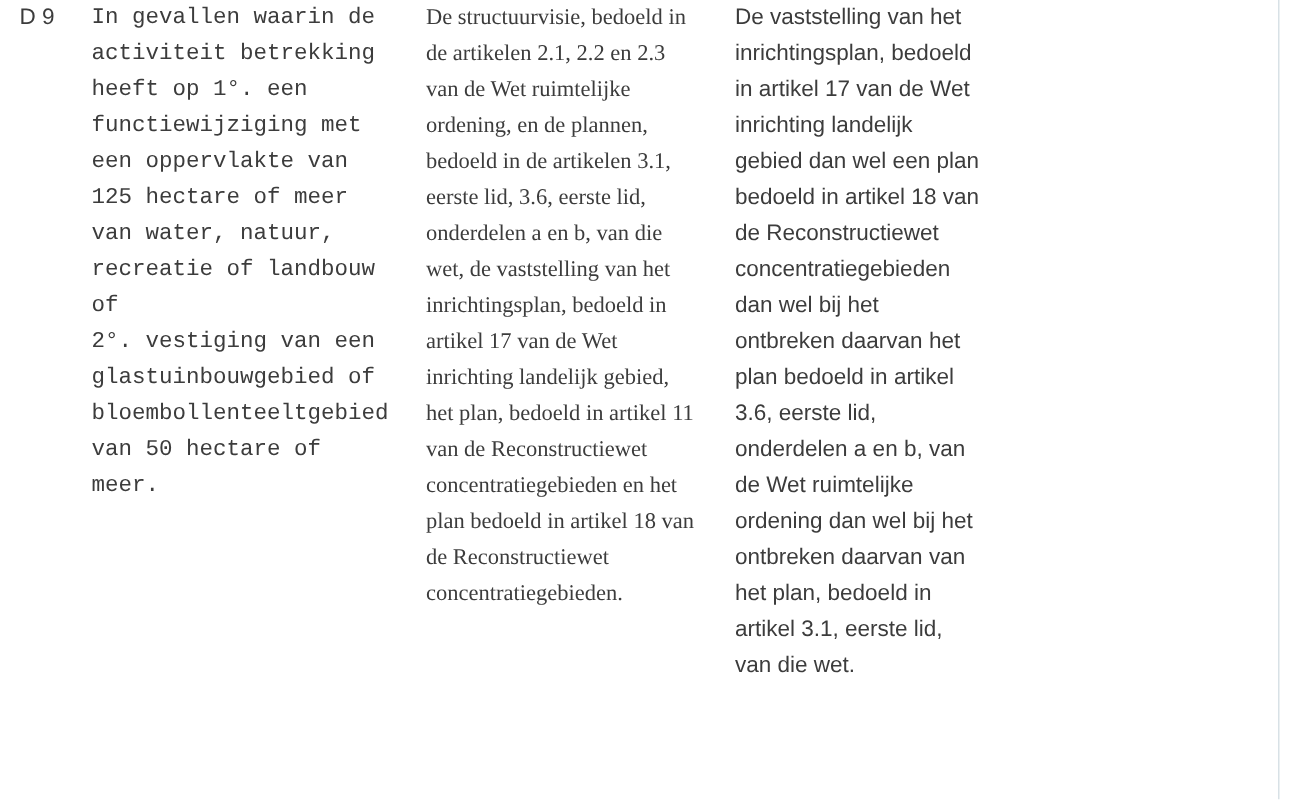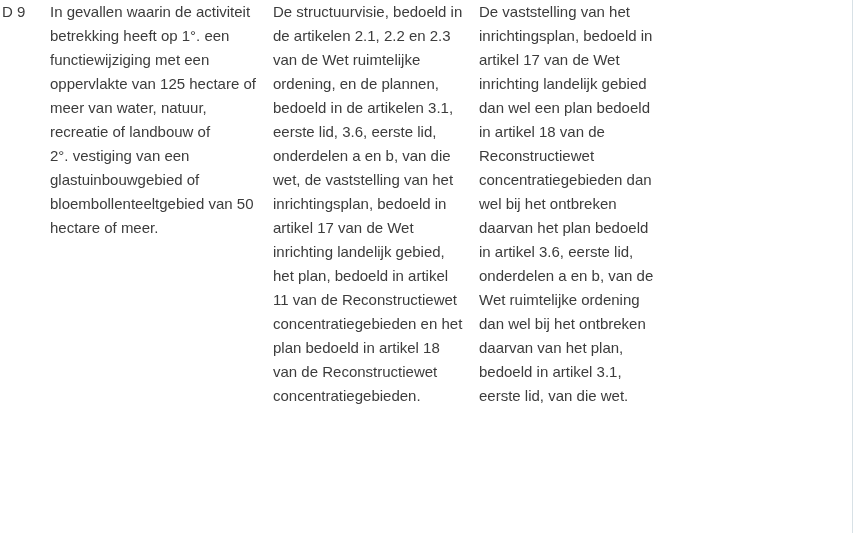--- a/index.html
+++ b/index.html
@@ -22,25 +22,26 @@
     padding-left: 2px;
     border-right: 1px solid #d8e1e6;
   }
   .cell {
     box-sizing: border-box;
     color: #3c3c3c;
     font-size: 15px;
     line-height: 24px;
     white-space: pre-line;
     padding-top: 0;
+    margin-left: 11px;
   }
   .cell-code   { padding-right: 6px; }
   .cell-activity  { padding-right: 16px; }
-  .cell-cases     { padding-right: 10px; }
-  .cell-plans     { padding-right: 12px; }
+  .cell-cases     { padding-right: 10px; font-family: Liberation Mono, monospace; }
+  .cell-plans     { padding-right: 12px; font-family: Liberation Serif, serif; }
   .cell-decisions { }
 </style>
 </head>
 <body>
 
 <div class="table-row">
   <div class="cell cell-code">D 9</div>
   <div class="cell cell-cases">In gevallen waarin de activiteit betrekking heeft op 1°. een functiewijziging met een oppervlakte van 125 hectare of meer van water, natuur, recreatie of landbouw of
 2°. vestiging van een glastuinbouwgebied of bloembollenteeltgebied van 50 hectare of meer.</div>
   <div class="cell cell-plans">De structuurvisie, bedoeld in de artikelen 2.1, 2.2 en 2.3 van de Wet ruimtelijke ordening, en de plannen, bedoeld in de artikelen 3.1, eerste lid, 3.6, eerste lid, onderdelen a en b, van die wet, de vaststelling van het inrichtingsplan, bedoeld in artikel 17 van de Wet inrichting landelijk gebied, het plan, bedoeld in artikel 11 van de Reconstructiewet concentratiegebieden en het plan bedoeld in artikel 18 van de Reconstructiewet concentratiegebieden.</div>

